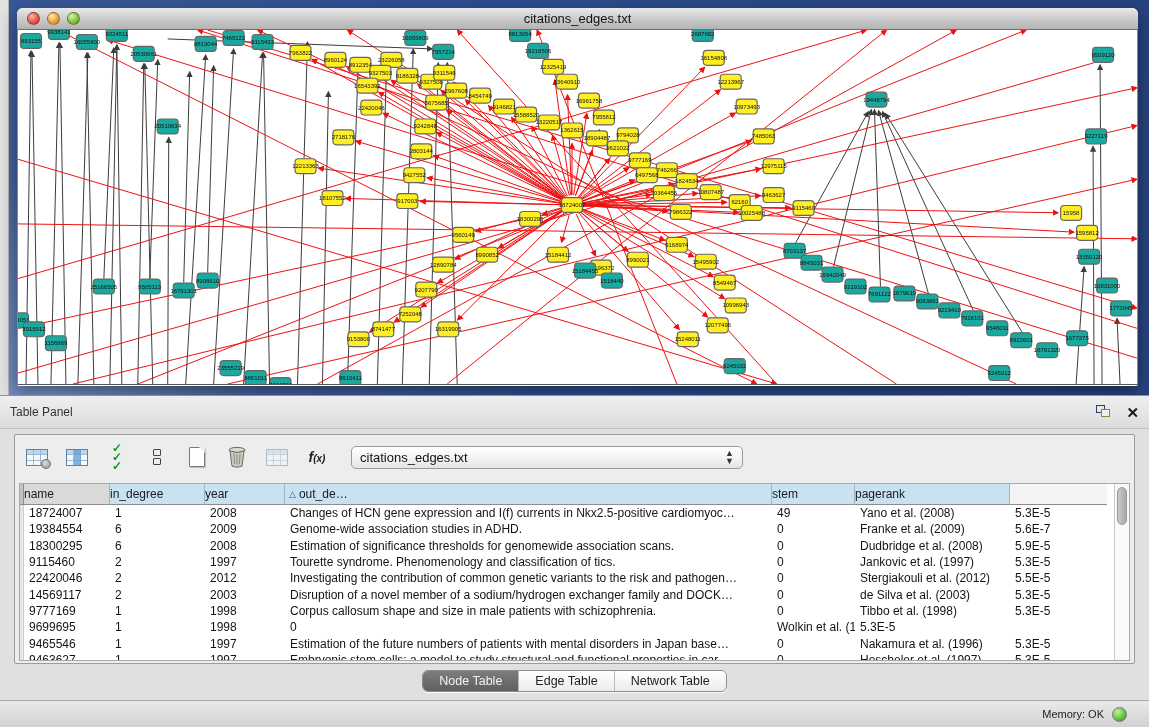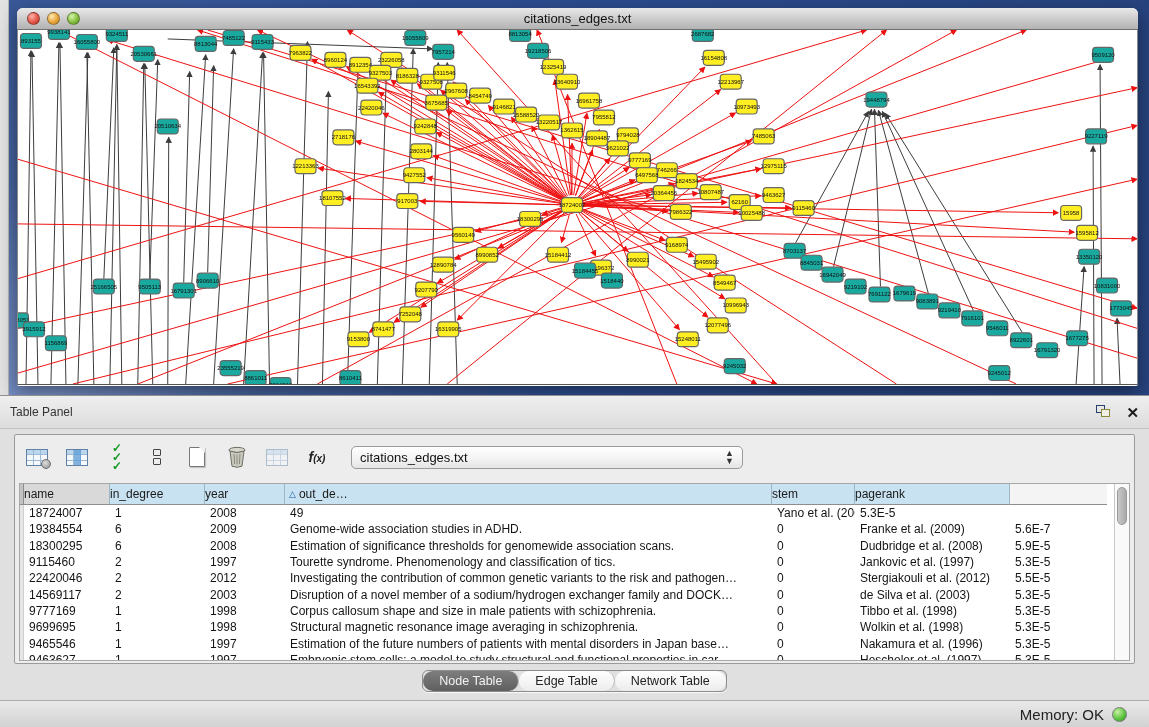--- a/index.html
+++ b/index.html
@@ -62,27 +62,27 @@
   .trow .cell { font-size:12px; color:#141414; padding-left:5px; white-space:nowrap; overflow:hidden; display:flex; align-items:center; }
   .trow .cell.gutter { padding:0; background:#e6e6e6; border-right:1px solid #cfcfcf; }
   .vscroll { width:15px; border-left:1px solid #c9c9c9; background:#fafafa; position:relative; }
   .vscroll .thumb { position:absolute; left:2px; right:2px; top:3px; height:38px; border-radius:6px;
     background:linear-gradient(90deg,#c9c9c9,#a9a9a9); border:1px solid #9a9a9a; }
 
   .tabs-row { position:absolute; left:0; top:274px; width:100%; display:flex; justify-content:center; }
   .seg { display:flex; border:1px solid #8c8c8c; border-radius:6px; overflow:hidden; height:22px;
     box-shadow:0 1px 1px rgba(255,255,255,.8); }
   .seg-btn { padding:0 16px; font-size:12.5px; display:flex; align-items:center; background:linear-gradient(#ffffff,#ececec);
-    color:#222; border-right:1px solid #b9b9b9; cursor:pointer; white-space:nowrap;border-radius:10px; }
+    color:#222; border-right:1px solid #b9b9b9; cursor:pointer; white-space:nowrap; }
   .seg-btn:last-child { border-right:none; }
   .seg-btn.selected { background:linear-gradient(#7d7d7d,#5f5f5f); color:#f2f2f2; }
 
   .status-bar { position:absolute; left:0; bottom:0; width:100%; height:27px; background:linear-gradient(#e9e9e9,#d2d2d2);
     border-top:1px solid #ababab; display:flex; align-items:center; justify-content:flex-end; padding-right:22px; gap:8px; }
-  .mem-label { font-size:15px; color:#222; }
+  .mem-label { font-size:11px; color:#222; }
   .mem-dot { width:15px; height:15px; border-radius:50%; border:1px solid #7a7a7a;
     background:radial-gradient(circle at 35% 30%, #c7f0a0, #57c23c 60%, #2f8d1c); }
 
   
   .mini-table { width:22px; height:17px; border:1px solid #5f81a8; background:
       linear-gradient(#bcd6ee,#bcd6ee) top/100% 5px no-repeat, #f6f9fc; position:relative; }
   .mini-table:before { content:""; position:absolute; inset:0;
       background:linear-gradient(90deg,transparent 6px,#9db8d2 6px,#9db8d2 7px,transparent 7px,transparent 13px,#9db8d2 13px,#9db8d2 14px,transparent 14px),
                  linear-gradient(transparent 4px,#9db8d2 4px,#9db8d2 5px,transparent 5px,transparent 10px,#9db8d2 10px,#9db8d2 11px,transparent 11px); }
   .mini-table.colsel:after { content:""; position:absolute; left:7px; top:0; width:7px; height:100%; background:#5b9bd5; opacity:.75; }
@@ -800,20 +800,21 @@
                 <span>pagerank</span>
               </div>
               <div class="hcell filler"></div>
             </div>
           <div id="tbody">
               <div class="trow">
                 <div class="cell gutter"></div>
                 <div class="cell">18724007</div>
                 <div class="cell">1</div>
                 <div class="cell">2008</div>
+                <div class="cell">Changes of HCN gene expression and I(f) currents in Nkx2.5-positive cardiomyoc…</div>
                 <div class="cell">49</div>
                 <div class="cell">Yano et al. (2008)</div>
                 <div class="cell">5.3E-5</div>
                 <div class="cell"></div>
               </div>
               <div class="trow">
                 <div class="cell gutter"></div>
                 <div class="cell">19384554</div>
                 <div class="cell">6</div>
                 <div class="cell">2009</div>
@@ -876,21 +877,20 @@
                 <div class="cell">0</div>
                 <div class="cell">Tibbo et al. (1998)</div>
                 <div class="cell">5.3E-5</div>
                 <div class="cell"></div>
               </div>
               <div class="trow">
                 <div class="cell gutter"></div>
                 <div class="cell">9699695</div>
                 <div class="cell">1</div>
                 <div class="cell">1998</div>
-                <div class="cell">Structural magnetic resonance image averaging in schizophrenia.</div>
                 <div class="cell">0</div>
                 <div class="cell">Wolkin et al. (1998)</div>
                 <div class="cell">5.3E-5</div>
                 <div class="cell"></div>
               </div>
               <div class="trow">
                 <div class="cell gutter"></div>
                 <div class="cell">9465546</div>
                 <div class="cell">1</div>
                 <div class="cell">1997</div>

